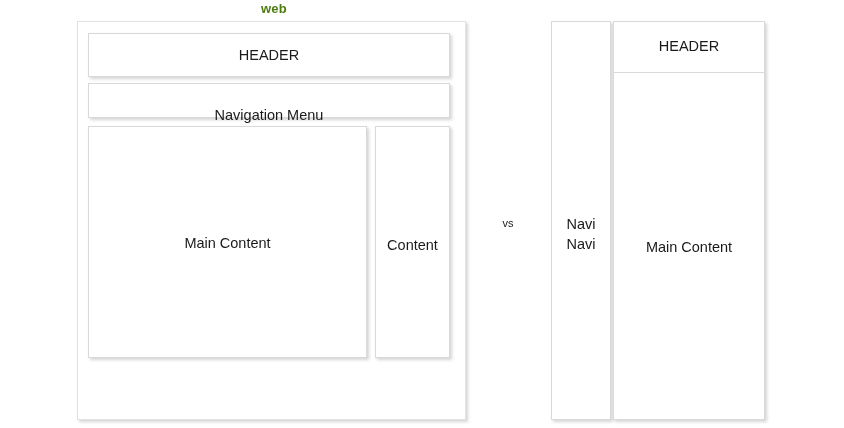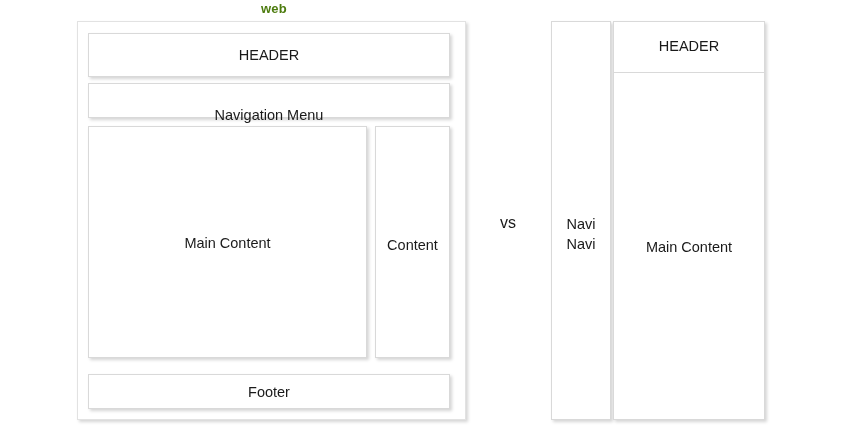--- a/index.html
+++ b/index.html
@@ -104,21 +104,21 @@
   }
   #web-footer-box .box-label { top: 8px; }
 
   
   #vs-label {
     position: absolute;
     left: 478px;
     top: 214px;
     width: 60px;
     text-align: center;
-    font-size: 16px;
+    font-size: 11px;
     font-weight: normal;
     color: #1a1a1a;
     line-height: 18px;
   }
 
   
   #mobile-nav-box {
     left: 551px;
     top: 21px;
     width: 60px;
@@ -168,23 +168,20 @@
   </div>
 
   <div class="box" id="web-main-box">
     <div class="box-label">Main Content</div>
   </div>
 
   <div class="box" id="web-side-box">
     <div class="box-label">Content</div>
   </div>
 
-  <div class="box" id="web-footer-box">
-    <div class="box-label">Footer</div>
-  </div>
 
   <div id="vs-label">vs</div>
 
 
   <div class="box" id="mobile-nav-box">
     <div class="box-label">
       <span>Navi</span><br>
       <span>Navi</span>
     </div>
   </div>

